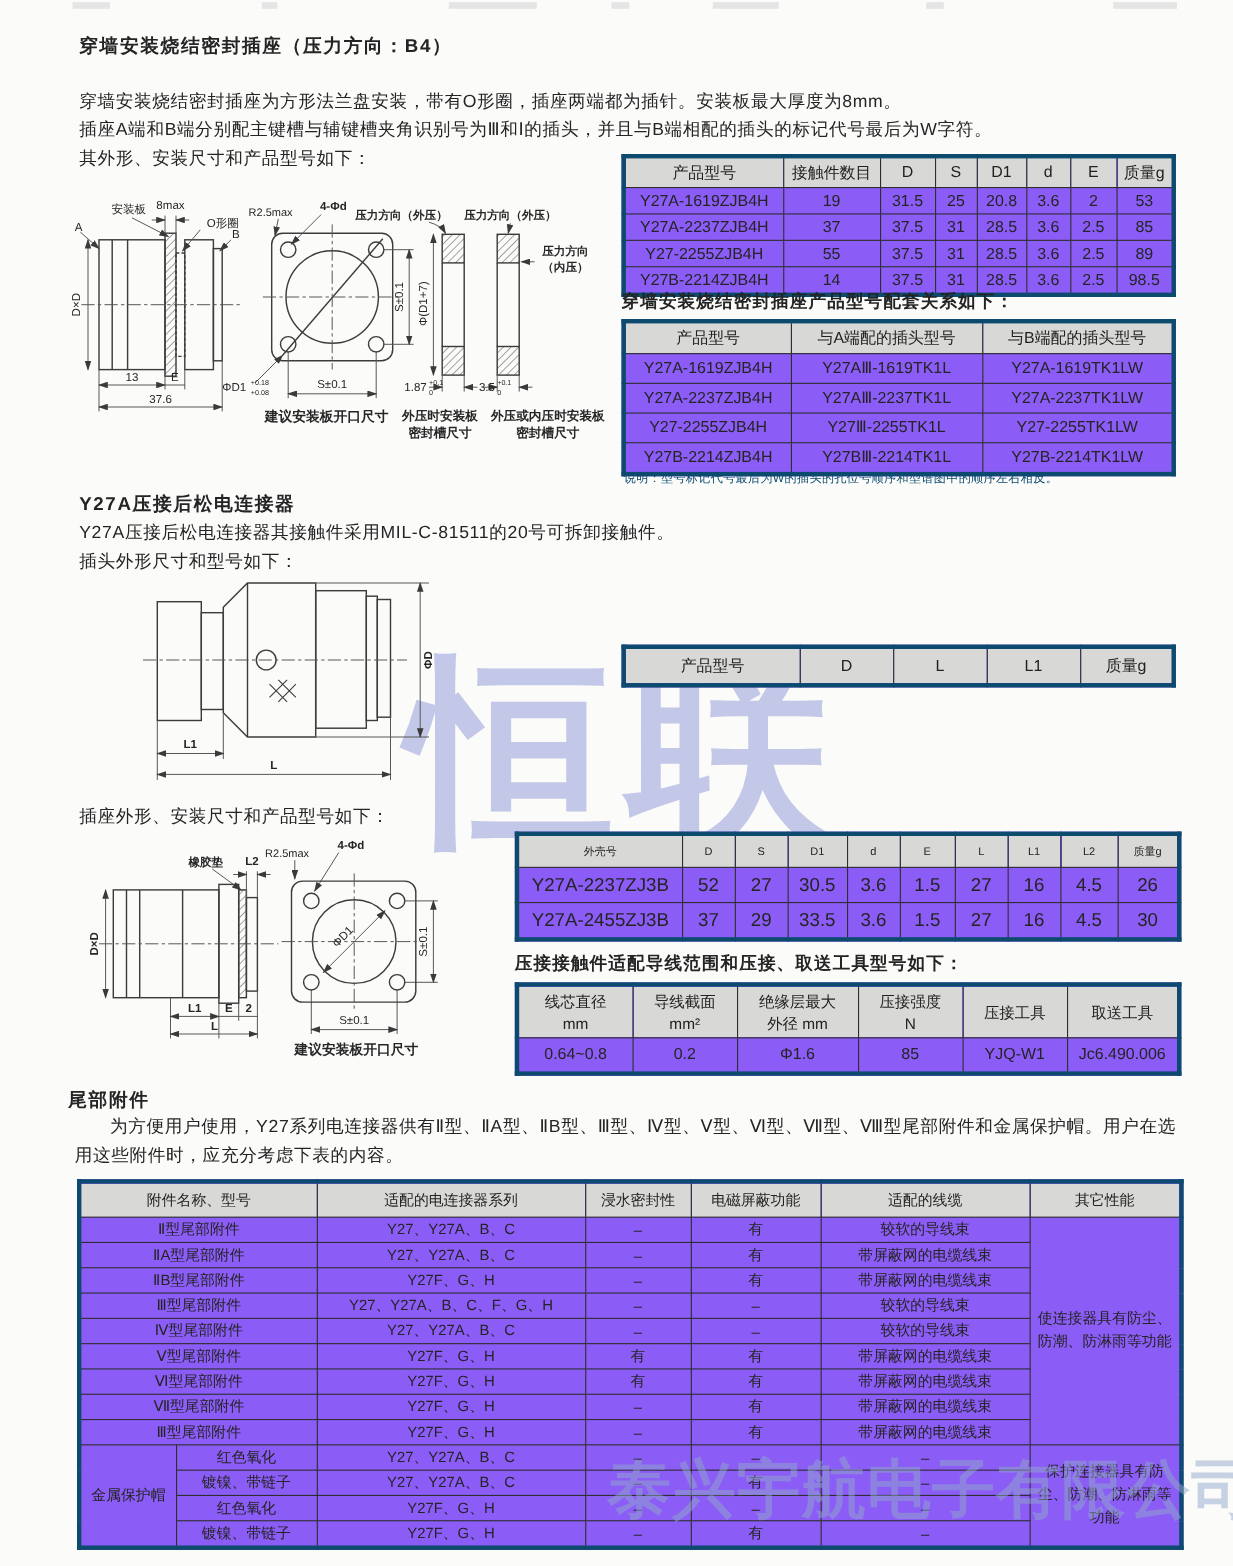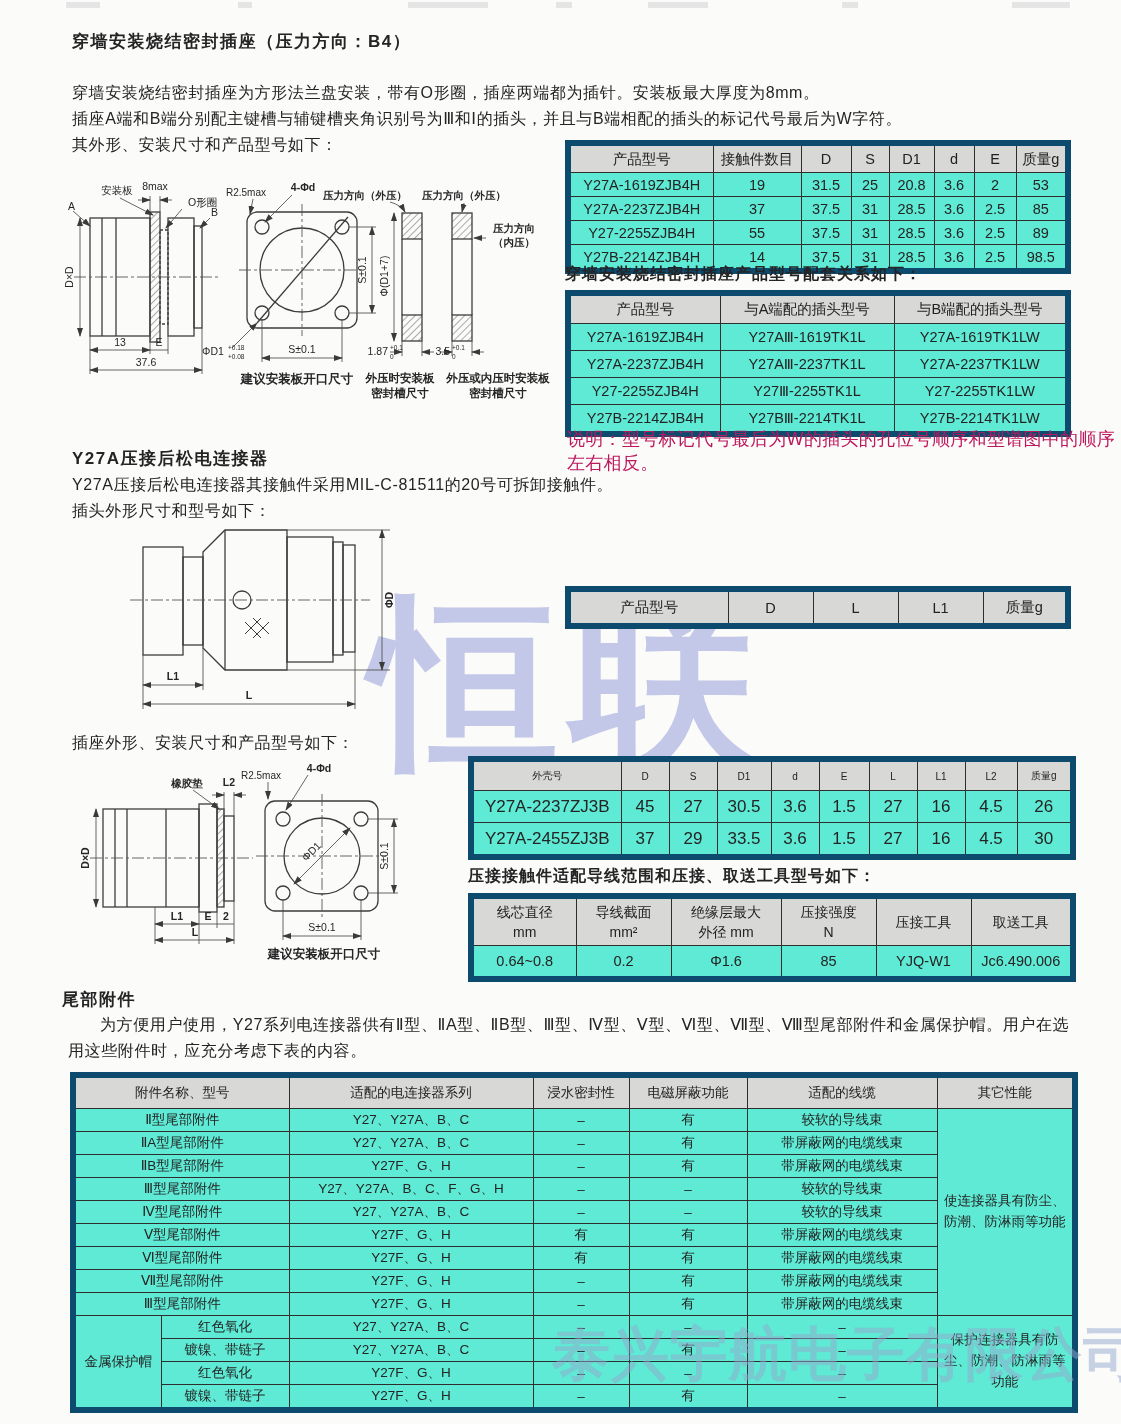--- a/index.html
+++ b/index.html
@@ -7,23 +7,23 @@
      font-family:"Liberation Sans","DejaVu Sans",sans-serif;color:#242424}
 .abs{position:absolute}
 .z1{z-index:1}
 .wm-center{position:absolute;z-index:0;left:372px;top:560px;font-size:186px;font-weight:700;
   letter-spacing:12px;color:rgba(152,158,216,.55);white-space:nowrap;font-family:"DejaVu Sans",sans-serif}
 .wm-bottom{position:absolute;z-index:3;left:552px;top:1316px;font-size:58px;font-weight:600;
   letter-spacing:1px;color:rgba(146,168,204,.5);white-space:nowrap;pointer-events:none}
 .ttl{font-size:17px;font-weight:600;letter-spacing:1.5px}
 .para{font-size:16px;letter-spacing:.6px;line-height:26px}
 .intro{font-size:16px;font-weight:600;letter-spacing:1px}
-.note{font-size:18px;letter-spacing:.3px;color:#be185d}
+.note{font-size:11px;letter-spacing:.3px;color:#0c4a6e}
 table{border-collapse:collapse;table-layout:fixed}
-.dtable{background:#5eead4;border:6px solid #0c4a6e;position:absolute;z-index:1}
+.dtable{background:#8b5cf6;border:4px solid #0c4a6e;position:absolute;z-index:1}
 .dtable th,.dtable td{border:1px solid #2e2e2e;text-align:center;overflow:hidden;padding:0 2px}
 .dtable th{background:#d8d8d6;font-weight:500;white-space:pre-line;color:#222}
 .t1 th{height:26px;font-size:14.5px}.t1 td{height:23px;font-size:14.5px}
 .t2 th{height:27px;font-size:14.5px}.t2 td{height:26px;font-size:14.5px}
 .t3 th{height:31px;font-size:14.5px}.t3 td{height:31px;font-size:14.5px}
 .t4 th{height:28px;font-size:10px}.t4 td{height:31px;font-size:17px}
 .t5 th{height:46px;font-size:14px;line-height:1.45}.t5 td{height:30px;font-size:14.5px}
 .t6 th{height:30px;font-size:13.5px}.t6 td{height:22px;font-size:13.5px}
 .notecell{line-height:1.55;padding:2px 6px}
 svg{position:absolute;z-index:1;overflow:visible}
@@ -448,21 +448,21 @@
         <th>E</th>
         <th>L</th>
         <th>L1</th>
         <th>L2</th>
         <th>质量g</th>
       </tr>
     </thead>
 <tbody>
       <tr>
         <td>Y27A-2237ZJ3B</td>
-        <td>45</td>
+        <td>52</td>
         <td>27</td>
         <td>30.5</td>
         <td>3.6</td>
         <td>1.5</td>
         <td>27</td>
         <td>16</td>
         <td>4.5</td>
         <td>26</td>
       </tr>
       <tr>

